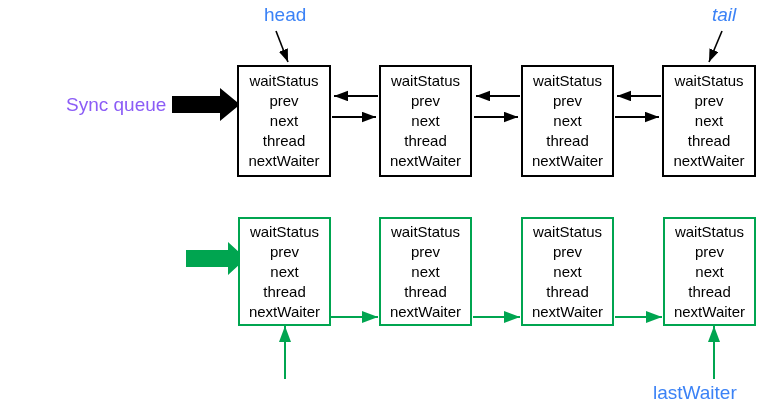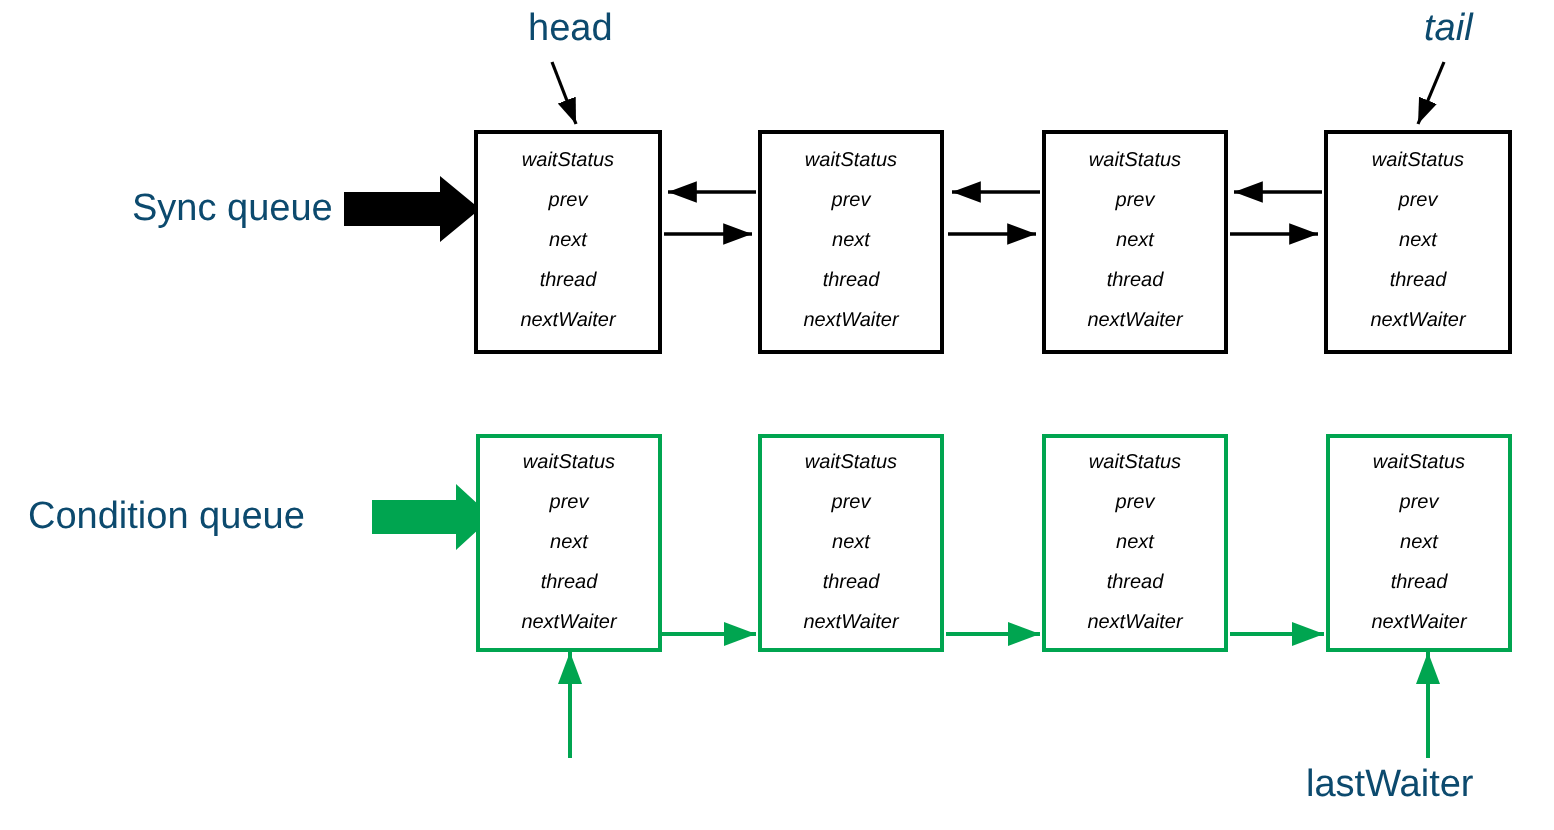--- a/index.html
+++ b/index.html
@@ -37,40 +37,39 @@
     justify-content: center;
     align-items: center;
   }
   .node.sync {
     border: 2px solid #000000;
   }
   .node.cond {
     border: 2px solid #00a550;
   }
   .node .field {
-    font-size: 10px;
+    font-size: 15px;
     line-height: 20px;
     text-align: center;
     white-space: nowrap;
     color: #000000;
-    font-style: italic;
   }
   .label {
     position: absolute;
     font-size: 19px;
     line-height: 23px;
     white-space: nowrap;
-    color: #0c4a6e;
+    color: #3b82f6;
   }
   .queue-label {
     position: absolute;
     font-size: 19px;
     line-height: 23px;
     white-space: nowrap;
-    color: #0c4a6e;
+    color: #8b5cf6;
   }
 </style>
 </head>
 <body>
 
 <div id="canvas">
 
   <svg class="layer" viewBox="0 0 777 415">
     <defs>
       <marker id="arrowBlack" markerWidth="9" markerHeight="9" refX="8" refY="3" orient="auto" markerUnits="strokeWidth">
@@ -128,21 +127,20 @@
 
     <g>
       <line x1="714" y1="379" x2="714" y2="326" stroke="#00a550" stroke-width="2" marker-end="url(#arrowGreen)"></line>
     </g>
   </svg>
 
   <div class="label" style="left:264px; top:3px;">head</div>
   <div class="label" style="left:712px; top:3px;font-style:italic;">tail</div>
 
   <div class="queue-label" style="left:66px; top:93px;">Sync queue</div>
-  <div class="queue-label" style="left:14px; top:247px;">Condition queue</div>
 
   <div class="label" style="left:653px; top:381px;">lastWaiter</div>
 
   <div class="node sync" style="left:237px; top:65px; width:94px; height:112px;">
     <div class="field">waitStatus</div>
     <div class="field">prev</div>
     <div class="field">next</div>
     <div class="field">thread</div>
     <div class="field">nextWaiter</div>
   </div>

